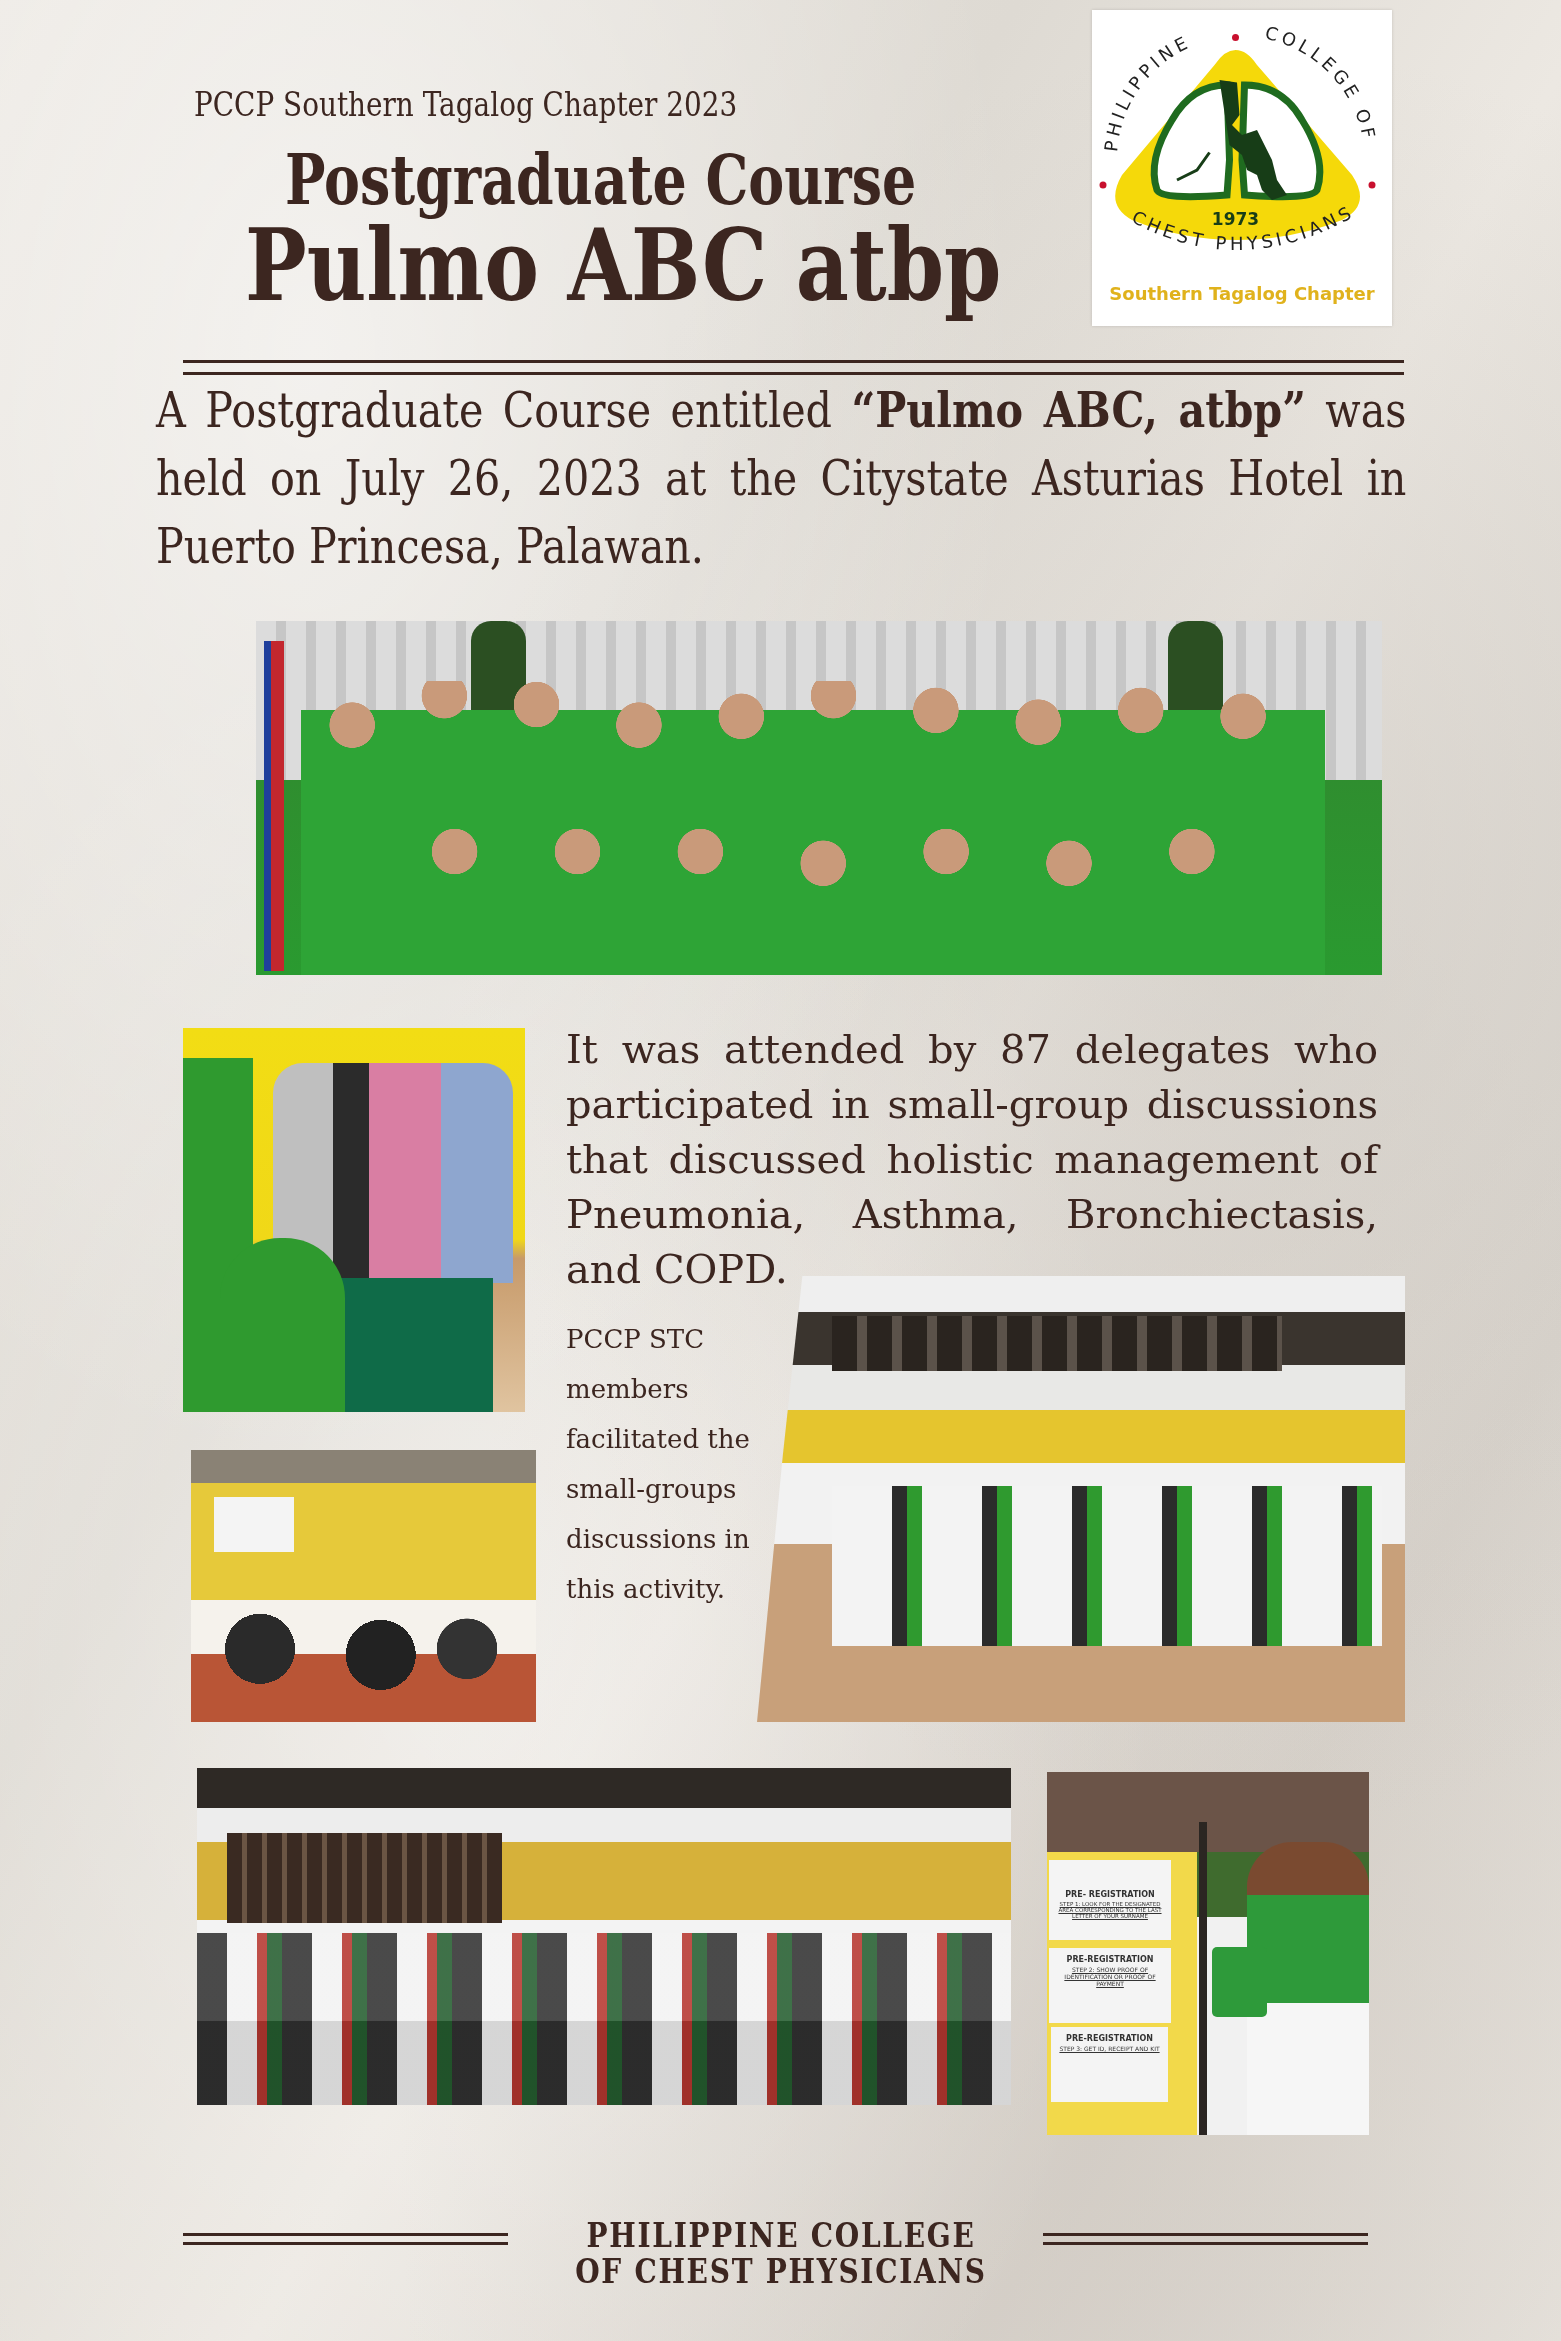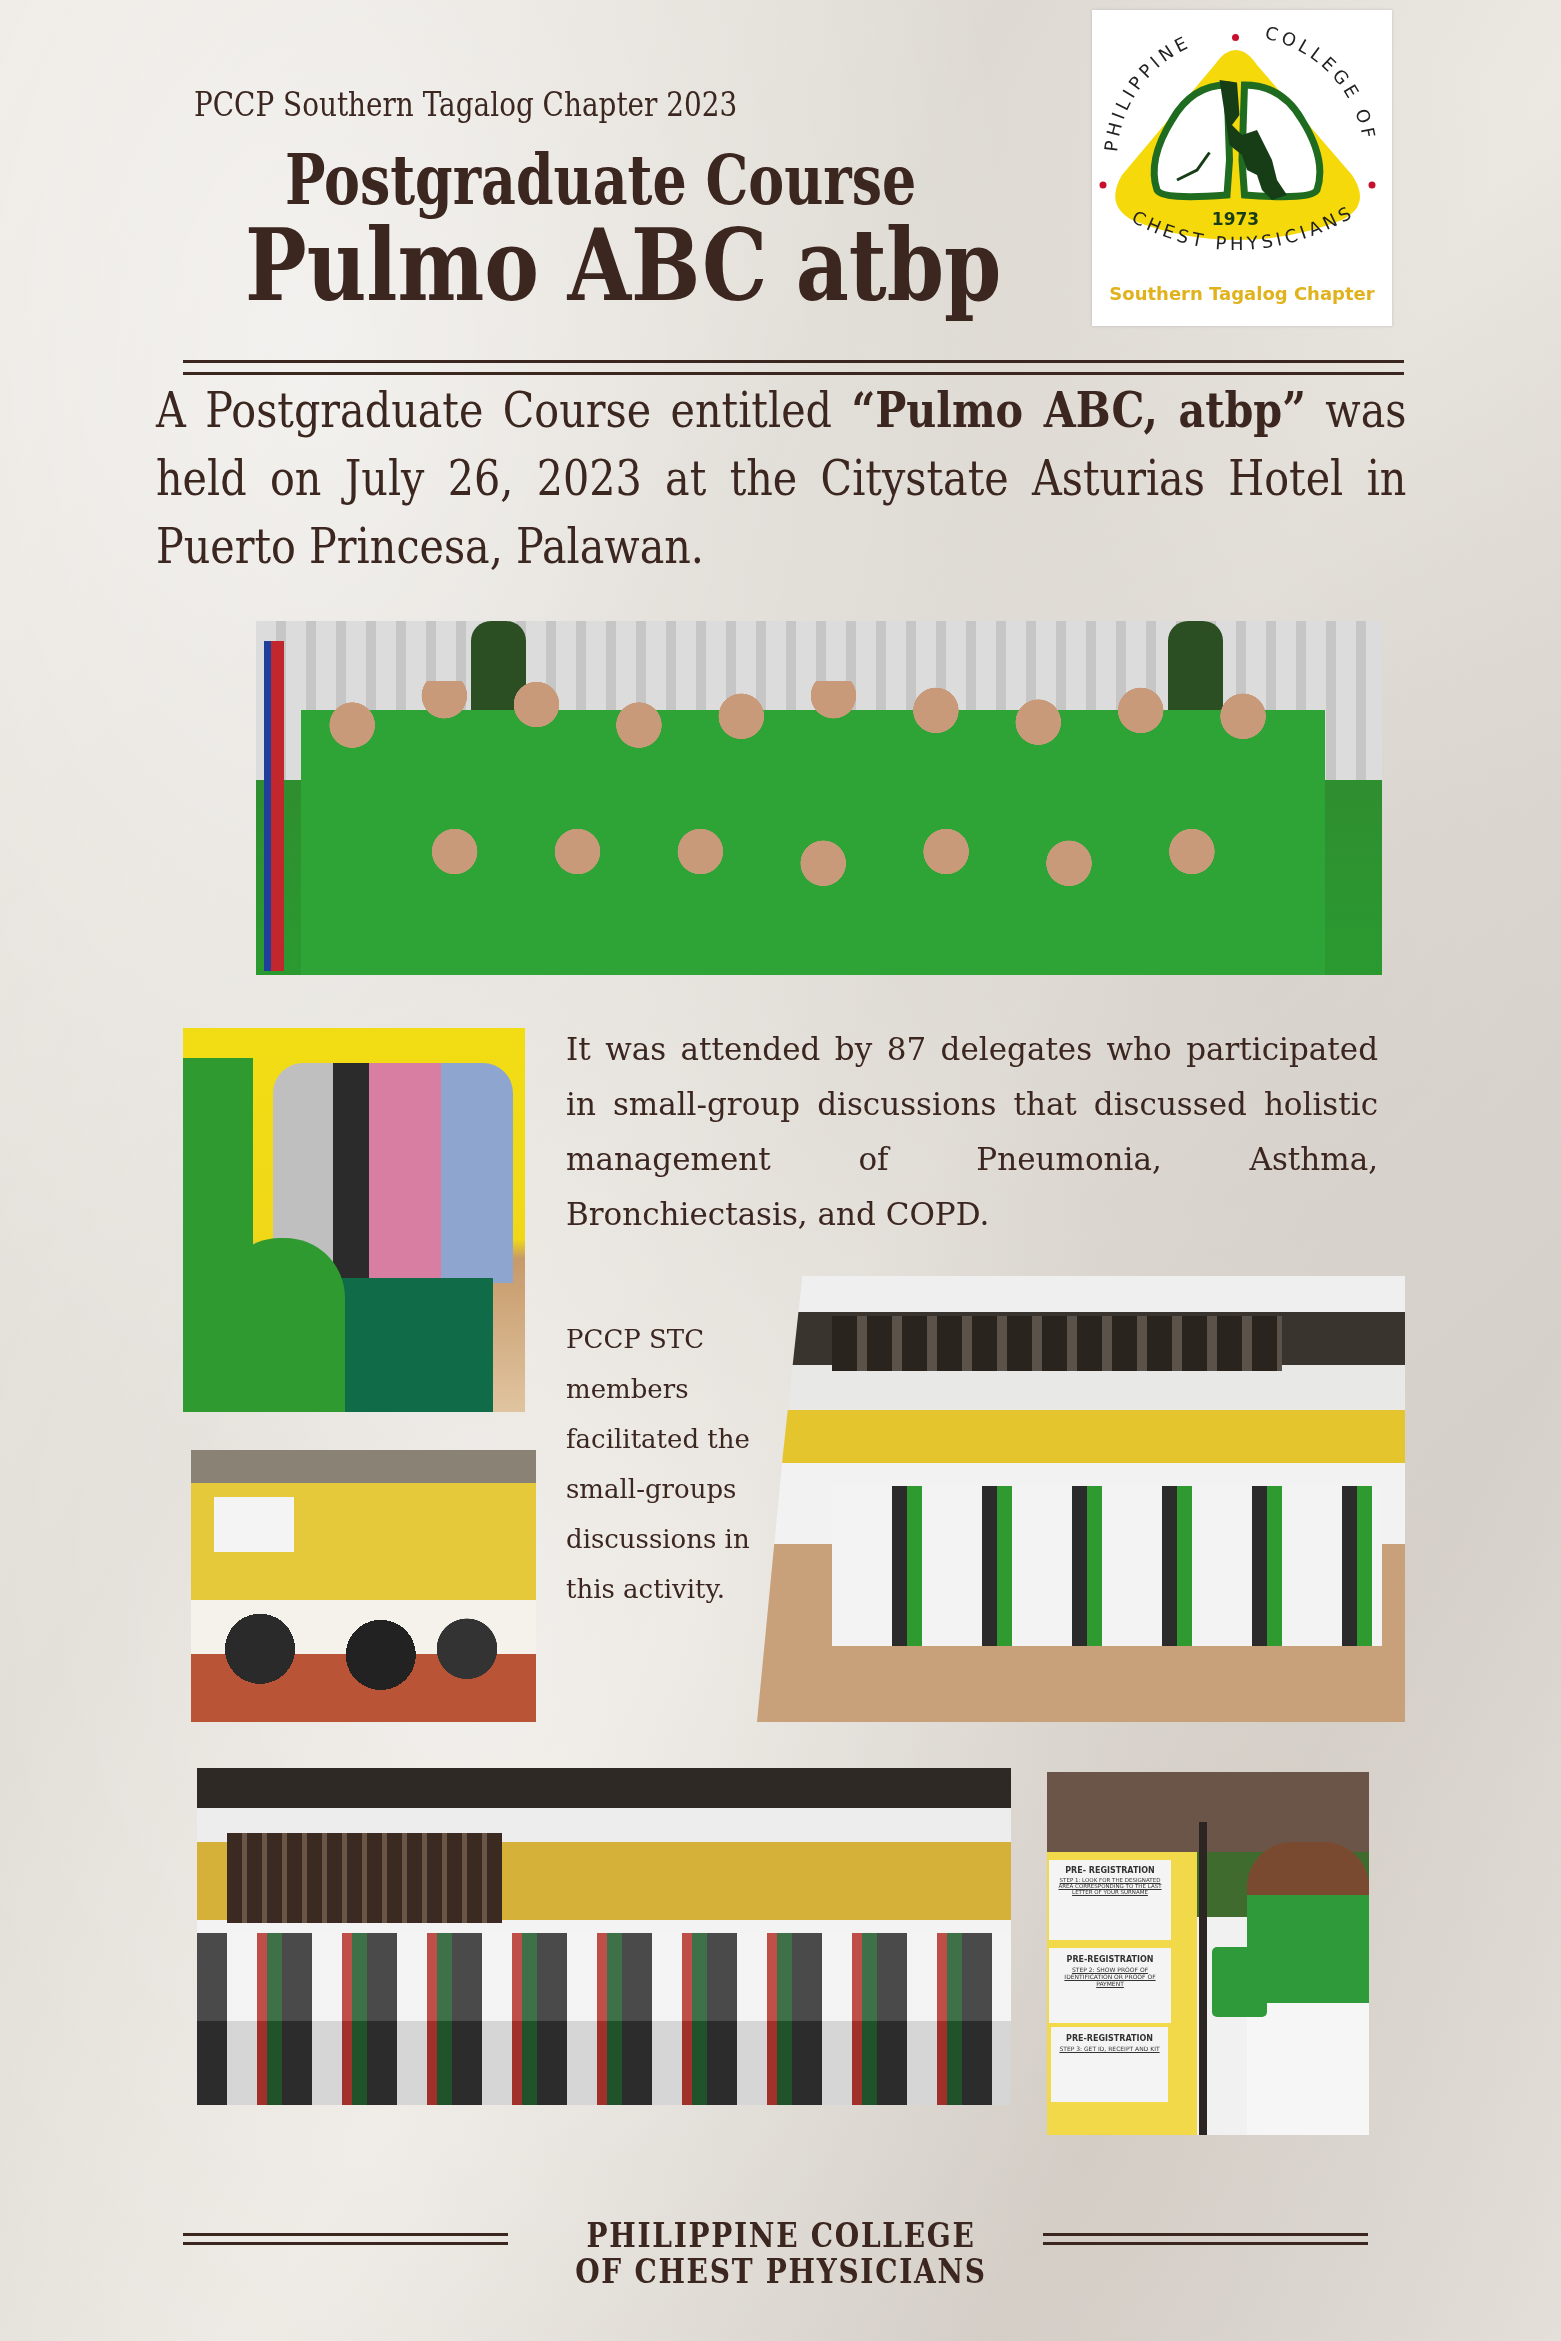--- a/index.html
+++ b/index.html
@@ -14,21 +14,21 @@
     font-family:"DejaVu Serif", serif; color:#3c2620;}
   .abs{position:absolute;}
   .subtitle{left:194px;top:84px;font-size:34px;font-family:"DejaVu Serif",serif;letter-spacing:0px;transform:scaleX(.82);transform-origin:left;white-space:nowrap;}
   .title1{left:285px;top:145px;font-size:69px;font-weight:bold;font-family:"DejaVu Serif",serif;transform:scaleX(.78);transform-origin:left;white-space:nowrap;line-height:1;}
   .title2{left:245px;top:215px;font-size:100px;font-weight:bold;font-family:"DejaVu Serif",serif;transform:scaleX(.82);transform-origin:left;white-space:nowrap;line-height:1;}
   .logo{left:1092px;top:10px;width:300px;height:316px;background:#fff;box-shadow:0 0 3px rgba(0,0,0,.15);}
   .rule{height:3px;background:#3c2620;}
   .para1{left:156px;top:376px;width:1249px;font-size:48px;line-height:68px;text-align:justify;font-family:"DejaVu Serif",serif;}
   .para1 .inner{display:block;transform:scaleX(.86);transform-origin:left;width:1454px;}
   .photo{position:absolute;overflow:hidden;}
-  .para2{left:566px;top:1022px;width:812px;font-size:31px;line-height:55px;}
+  .para2{left:566px;top:1022px;width:812px;font-size:40px;line-height:55px;}
   .para3{left:566px;top:1314px;width:210px;font-size:26px;line-height:50px;font-family:"DejaVu Serif",serif;}
   .footer-text{left:0;width:1561px;top:2218px;text-align:center;font-size:33px;font-weight:bold;line-height:36px;letter-spacing:2px;}
   .footer-text .inner{display:inline-block;width:500px;transform:scaleX(.85);}
 </style>
 </head>
 <body>
 
 <div class="abs subtitle">PCCP Southern Tagalog Chapter 2023</div>
 <div class="abs title1">Postgraduate Course</div>
 <div class="abs title2">Pulmo ABC atbp</div>
@@ -118,21 +118,21 @@
 </div>
 
 <div class="photo" style="left:197px;top:1768px;width:814px;height:337px;background:linear-gradient(180deg,#2e2925 0 12%,#ededed 12% 22%,#d6b13a 22% 45%,#f3f3f3 45% 75%,#2a2a2a 75% 100%);">
   <div class="abs" style="left:30px;top:65px;width:275px;height:90px;background:repeating-linear-gradient(90deg,#3a2a22 0 15px,#6b5544 15px 20px);"></div>
   <div class="abs" style="left:0;top:165px;width:814px;height:172px;background:repeating-linear-gradient(90deg,#2c2c2c 0 30px,#f4f4f4 30px 60px,#b5322a 60px 70px,#1f5a2a 70px 85px);opacity:.85;"></div>
 </div>
 
 <div class="photo" style="left:1047px;top:1772px;width:322px;height:363px;background:linear-gradient(180deg,#6b5448 0 22%,#3f6b2e 22% 40%,#f1f1f1 40% 100%);">
   <div class="abs" style="left:0;top:80px;width:150px;height:283px;background:#f2d94a;"></div>
   <div class="abs" style="left:2px;top:88px;width:122px;height:80px;background:#f4f4f4;font-family:'DejaVu Sans',sans-serif;font-size:7px;color:#333;text-align:center;padding-top:6px;box-sizing:border-box;">
-    <div style="font-weight:bold;font-size:8px;">PRE- REGISTRATION</div>
+    <div style="font-weight:bold;font-size:8px;margin-top:24px;">PRE- REGISTRATION</div>
     <div style="text-decoration:underline;font-size:5.5px;padding:2px 5px;">STEP 1: LOOK FOR THE DESIGNATED AREA CORRESPONDING TO THE LAST LETTER OF YOUR SURNAME</div>
   </div>
   <div class="abs" style="left:2px;top:176px;width:122px;height:75px;background:#f4f4f4;font-family:'DejaVu Sans',sans-serif;font-size:7px;color:#333;text-align:center;padding-top:7px;box-sizing:border-box;">
     <div style="font-weight:bold;font-size:8px;">PRE-REGISTRATION</div>
     <div style="text-decoration:underline;font-size:6px;padding:2px 5px;">STEP 2: SHOW PROOF OF IDENTIFICATION OR PROOF OF PAYMENT</div>
   </div>
   <div class="abs" style="left:4px;top:255px;width:117px;height:75px;background:#f4f4f4;font-family:'DejaVu Sans',sans-serif;font-size:7px;color:#333;text-align:center;padding-top:7px;box-sizing:border-box;">
     <div style="font-weight:bold;font-size:8px;">PRE-REGISTRATION</div>
     <div style="text-decoration:underline;font-size:6px;padding:2px 5px;">STEP 3: GET ID, RECEIPT AND KIT</div>
   </div>

